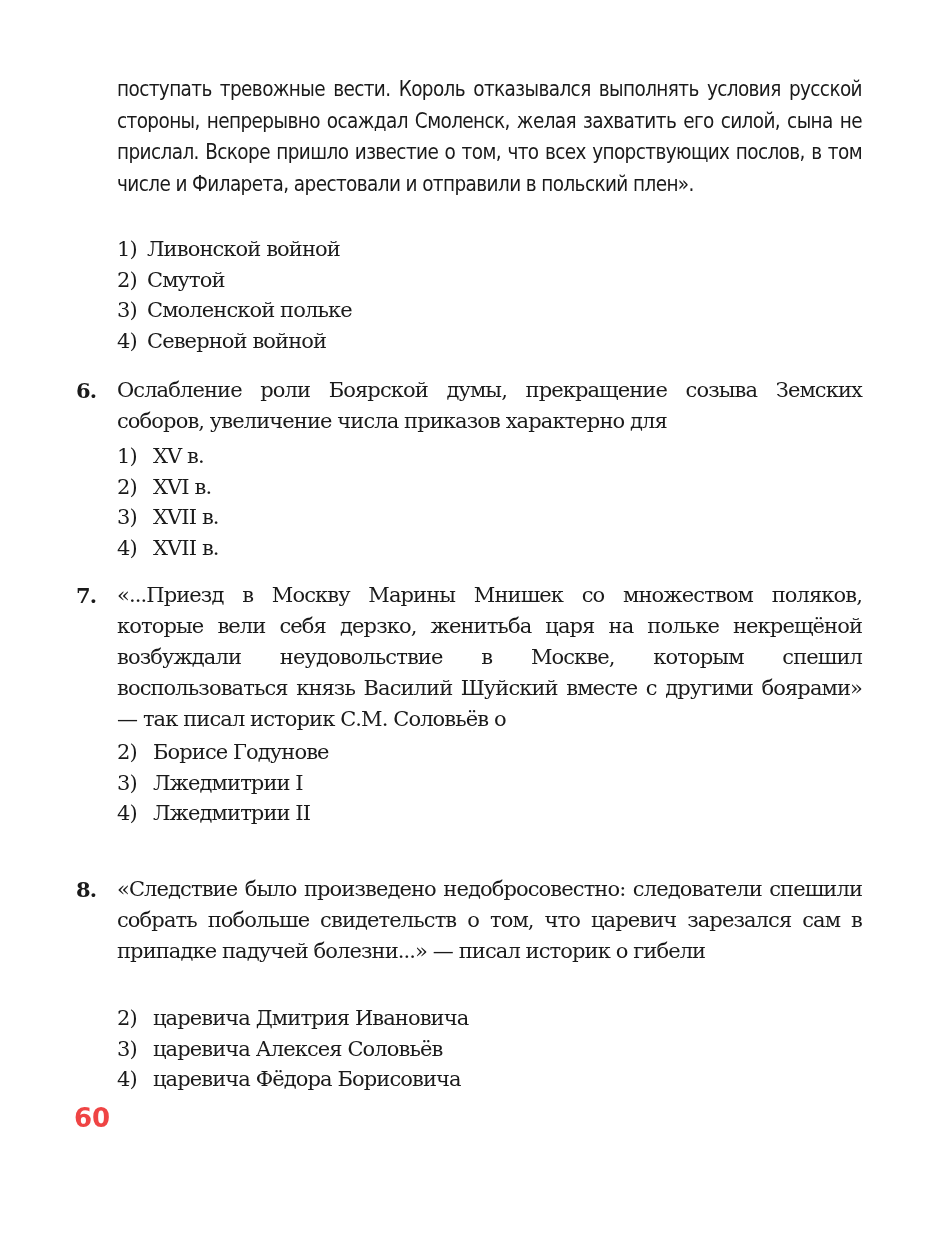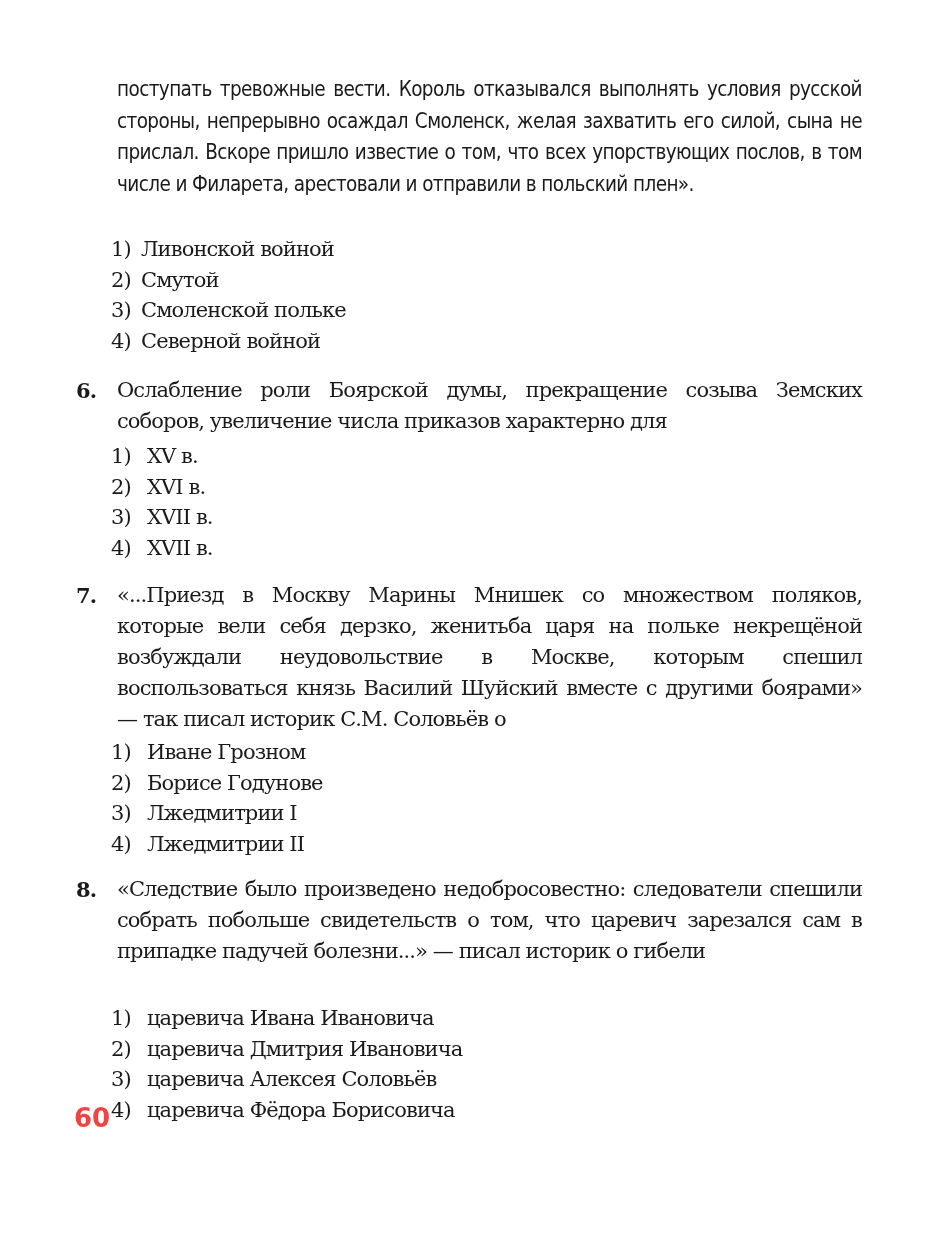--- a/index.html
+++ b/index.html
@@ -5,21 +5,21 @@
     html, body { margin: 0; padding: 0; background: #ffffff; }
     body { width: 933px; height: 1258px; position: relative; overflow: hidden; color: #1a1a1a; }
     .page { position: absolute; left: 0; top: 0; width: 826px; height: 1258px; }
     .intro {
       position: absolute; left: 117px; top: 74px; width: 745px;
       font-family: "DejaVu Sans", sans-serif; font-size: 20.5px; line-height: 31.5px;
       letter-spacing: -0.6px; text-align: justify; font-stretch: condensed;
     }
     .intro p { margin: 0; }
     .serif { font-family: "DejaVu Serif", serif; font-size: 21px; letter-spacing: -0.9px; }
-    .opts { position: absolute; left: 111px; }
+    .opts { position: absolute; left: 117px; }
     .opt { height: 30.5px; line-height: 30.5px; white-space: nowrap; }
     .opt .num { display: inline-block; }
     .opts.tight .num { width: 30px; }
     .opts.wide .num { width: 36px; }
     .q { position: absolute; left: 76px; width: 786px; }
     .q .qnum { position: absolute; left: 0; top: 0; font-weight: bold; font-family: "DejaVu Serif", serif; font-size: 21px; line-height: 31px; }
     .q .qtext { margin-left: 41px; text-align: justify; line-height: 31px; text-align-last: left; }
     .page-number {
       position: absolute; left: 74px; top: 1103px;
       font-family: "DejaVu Sans", sans-serif; font-weight: bold; font-size: 26px; color: #ef4444;
@@ -50,31 +50,29 @@
     <div class="opt"><span class="num">2)</span><span>XVI в.</span></div>
     <div class="opt"><span class="num">3)</span><span>XVII в.</span></div>
     <div class="opt"><span class="num">4)</span><span>XVII в.</span></div>
   </div>
 
   <div class="q serif" style="top: 580px;">
     <span class="qnum">7.</span>
     <div class="qtext">«...Приезд в Москву Марины Мнишек со множеством поляков, которые вели себя дерзко, женитьба царя на польке некрещёной возбуждали неудовольствие в Москве, которым спешил воспользоваться князь Василий Шуйский вместе с другими боярами» — так писал историк С.М. Соловьёв о</div>
   </div>
   <div class="opts wide serif" style="top: 737px;">
-    <div class="opt"><span class="num">1)</span><span>Иване Грозном</span></div>
     <div class="opt"><span class="num">2)</span><span>Борисе Годунове</span></div>
     <div class="opt"><span class="num">3)</span><span>Лжедмитрии I</span></div>
     <div class="opt"><span class="num">4)</span><span>Лжедмитрии II</span></div>
   </div>
 
   <div class="q serif" style="top: 874px;">
     <span class="qnum">8.</span>
     <div class="qtext">«Следствие было произведено недобросовестно: следователи спешили собрать побольше свидетельств о том, что царевич зарезался сам в припадке падучей болезни...» — писал историк о гибели</div>
   </div>
   <div class="opts wide serif" style="top: 1003px;">
-    <div class="opt"><span class="num">1)</span><span>царевича Ивана Ивановича</span></div>
     <div class="opt"><span class="num">2)</span><span>царевича Дмитрия Ивановича</span></div>
     <div class="opt"><span class="num">3)</span><span>царевича Алексея Соловьёв</span></div>
     <div class="opt"><span class="num">4)</span><span>царевича Фёдора Борисовича</span></div>
   </div>
 
   <div class="page-number">60</div>
 </div>
 
 </body></html>

